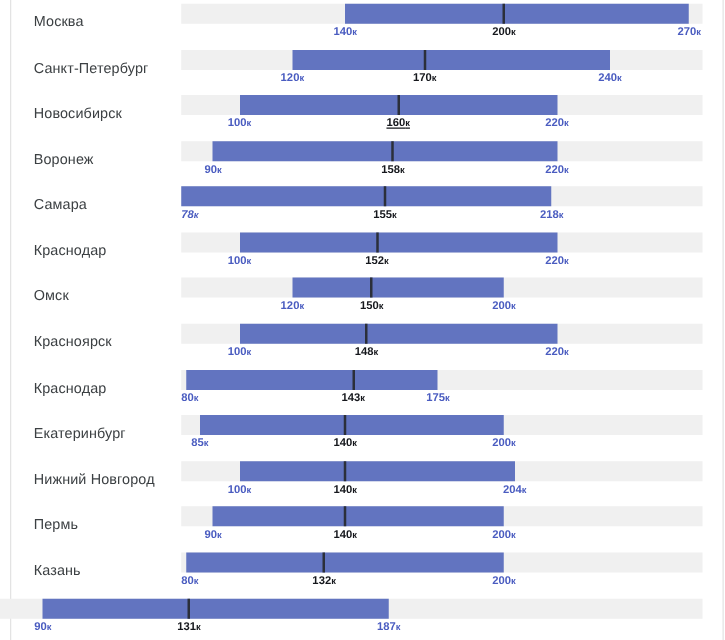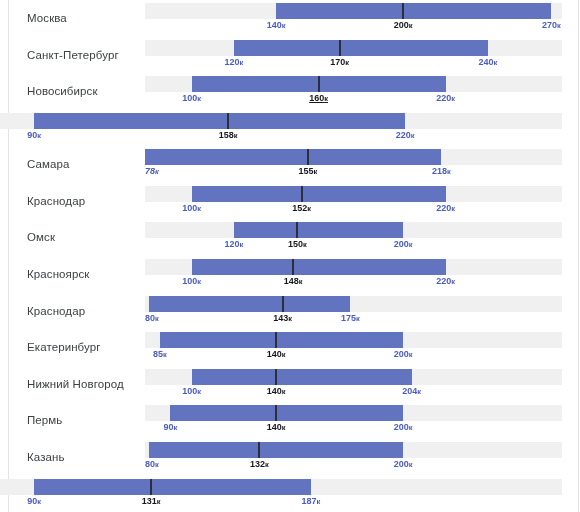--- a/index.html
+++ b/index.html
@@ -160,20 +160,23 @@
         <div class="row-plot">
           <div class="track" style="background: rgb(240, 240, 240);"></div>
           <div class="range-bar" style="background: rgb(98, 116, 192); left: 11.1675%; width: 60.9137%;"></div>
           <div class="median-tick" style="background: rgb(43, 47, 58); left: calc(41.6244% - 1px);"></div>
           <div class="value-label min" style="left: 11.1675%;">100<span class="suffix">к</span></div>
           <div class="value-label median" style="left: 41.6244%; text-decoration: underline;">160<span class="suffix">к</span></div>
           <div class="value-label max" style="left: 72.0812%;">220<span class="suffix">к</span></div>
         </div>
       </div>
       <div class="row">
+        <div class="row-label-cell">
+          <span class="row-label">Воронеж</span>
+        </div>
         <div class="row-plot">
           <div class="track" style="background: rgb(240, 240, 240);"></div>
           <div class="range-bar" style="background: rgb(98, 116, 192); left: 6.09137%; width: 65.9898%;"></div>
           <div class="median-tick" style="background: rgb(43, 47, 58); left: calc(40.6091% - 1px);"></div>
           <div class="value-label min" style="left: 6.09137%;">90<span class="suffix">к</span></div>
           <div class="value-label median" style="left: 40.6091%;">158<span class="suffix">к</span></div>
           <div class="value-label max" style="left: 72.0812%;">220<span class="suffix">к</span></div>
         </div>
       </div>
       <div class="row">

